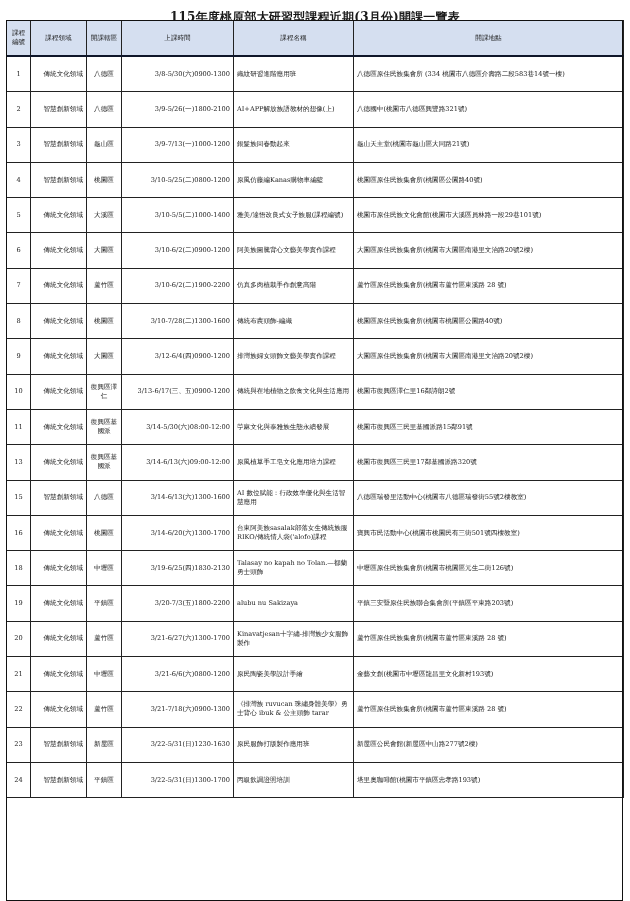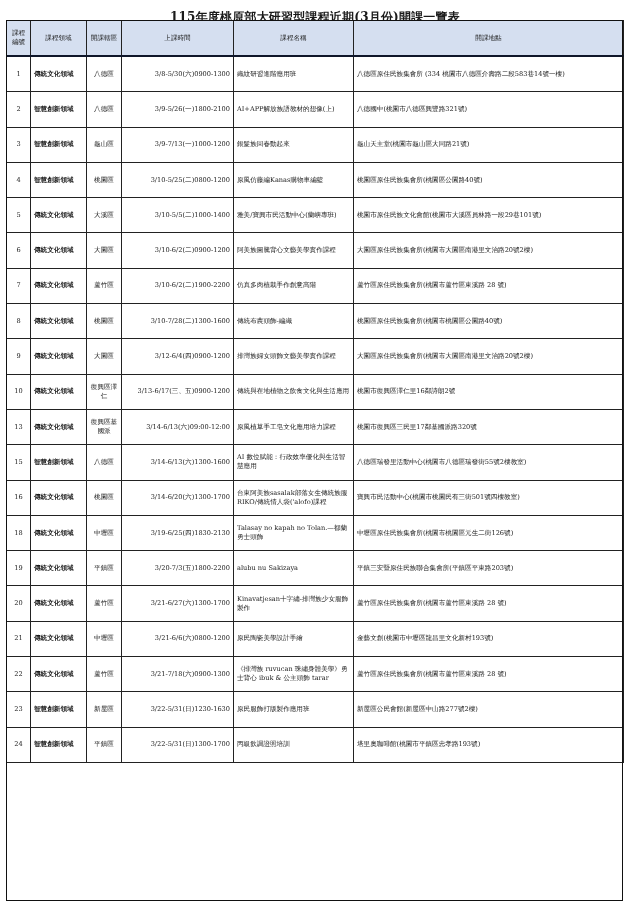--- a/index.html
+++ b/index.html
@@ -20,21 +20,21 @@
       border: 1px solid #222; padding: 0 3px;
       font-size: 6.6px; line-height: 9px; vertical-align: middle;
       overflow: hidden; word-break: break-all;
     }
     table.sched th {
       background: #d5dff0; font-weight: normal; height: 34px; text-align: center;
     }
     table.sched thead tr { border-bottom: 2px solid #0f172a; }
     table.sched td { height: 34.3px; }
     td.c-no { text-align: center; font-size: 7px; }
-    td.c-field { text-align: left; padding-left: 5px; font-weight: bold; }
+    td.c-field { text-align: right; padding-left: 5px; }
     td.c-dist { text-align: center; }
     td.c-time { text-align: right; font-size: 7px; }
     td.c-name { text-align: left; }
     td.c-loc { text-align: left; }
     .outer { position: absolute; left: 6px; top: 20px; width: 617px; height: 881px; border: 1.5px solid #111; box-sizing: border-box; pointer-events: none; }
   </style>
 </head>
 <body>
 
 <div class="title">115年度桃原部大研習型課程近期(3月份)開課一覽表</div>
@@ -89,21 +89,21 @@
         <td class="c-dist">桃園區</td>
         <td class="c-time">3/10-5/25(二)0800-1200</td>
         <td class="c-name">原風仿藤編Kanas購物車編籃</td>
         <td class="c-loc">桃園區原住民族集會所(桃園區公園路40號)</td>
       </tr>
       <tr>
         <td class="c-no">5</td>
         <td class="c-field">傳統文化領域</td>
         <td class="c-dist">大溪區</td>
         <td class="c-time">3/10-5/5(二)1000-1400</td>
-        <td class="c-name">雅美/寶興市民活動中心(蘭嶼專班)</td>
+        <td class="c-name">雅美/達悟改良式女子族服(課程編號)</td>
         <td class="c-loc">桃園市原住民族文化會館(桃園市大溪區員林路一段29巷101號)</td>
       </tr>
       <tr>
         <td class="c-no">6</td>
         <td class="c-field">傳統文化領域</td>
         <td class="c-dist">大園區</td>
         <td class="c-time">3/10-6/2(二)0900-1200</td>
         <td class="c-name">阿美族圖騰背心文藝美學實作課程</td>
         <td class="c-loc">大園區原住民族集會所(桃園市大園區南港里文治路20號2樓)</td>
       </tr>
@@ -131,20 +131,28 @@
         <td class="c-name">排灣族婦女頭飾文藝美學實作課程</td>
         <td class="c-loc">大園區原住民族集會所(桃園市大園區南港里文治路20號2樓)</td>
       </tr>
       <tr>
         <td class="c-no">10</td>
         <td class="c-field">傳統文化領域</td>
         <td class="c-dist">復興區澤仁</td>
         <td class="c-time">3/13-6/17(三、五)0900-1200</td>
         <td class="c-name">傳統與在地植物之飲食文化與生活應用</td>
         <td class="c-loc">桃園市復興區澤仁里16鄰詩朗2號</td>
+      </tr>
+      <tr>
+        <td class="c-no">11</td>
+        <td class="c-field">傳統文化領域</td>
+        <td class="c-dist">復興區基國派</td>
+        <td class="c-time">3/14-5/30(六)08:00-12:00</td>
+        <td class="c-name">苧麻文化與泰雅族生態永續發展</td>
+        <td class="c-loc">桃園市復興區三民里基國派路15鄰91號</td>
       </tr>
       <tr>
         <td class="c-no">13</td>
         <td class="c-field">傳統文化領域</td>
         <td class="c-dist">復興區基國派</td>
         <td class="c-time">3/14-6/13(六)09:00-12:00</td>
         <td class="c-name">原風植草手工皂文化應用培力課程</td>
         <td class="c-loc">桃園市復興區三民里17鄰基國派路320號</td>
       </tr>
       <tr>

